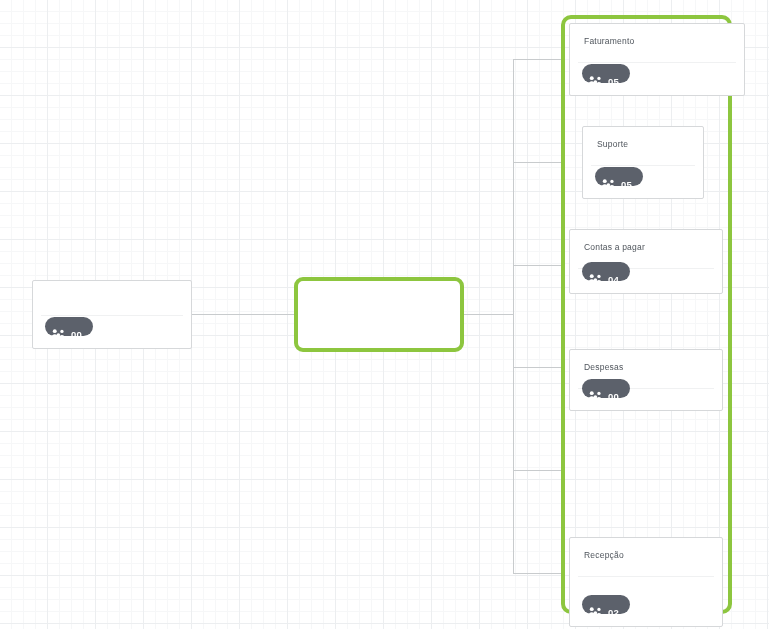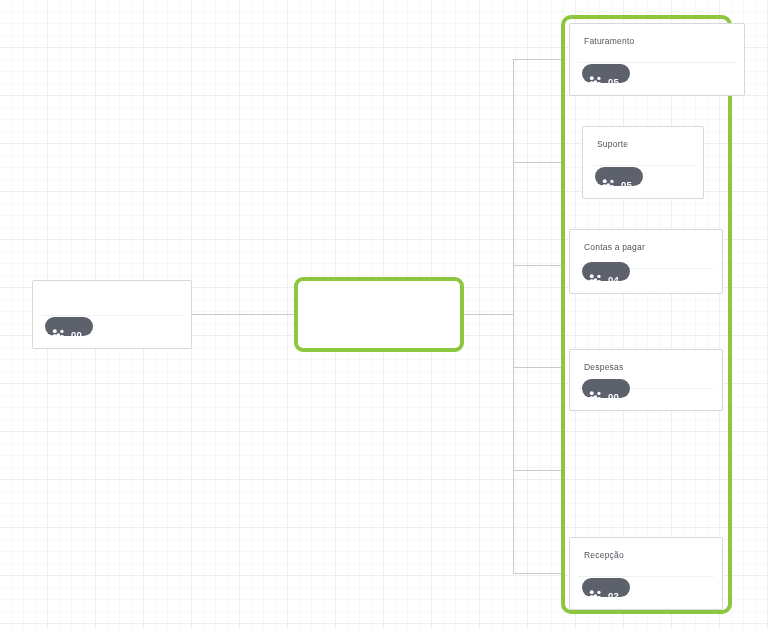--- a/index.html
+++ b/index.html
@@ -210,21 +210,21 @@
         <path d="M11 12.4c0-2 1.6-3.3 3.6-3.3s3.6 1.3 3.6 3.3z" fill="#ffffff"></path>
         <circle cx="9.8" cy="9.3" r="2.4" fill="#ffffff"></circle>
         <path d="M5.6 16.4c0-2.3 1.9-3.9 4.2-3.9s4.2 1.6 4.2 3.9z" fill="#ffffff"></path>
         <rect x="3.6" y="13.6" width="12.4" height="1.5" rx="0.7" fill="#ffffff"></rect>
       </svg>
       <span class="badge-count">00</span>
     </div>
   </div>
 
 
-  <div class="node" style="left:569px; top:537px; width:154px; height:73px;">
+  <div class="node" style="left:569px; top:537px; width:154px; height:90px;">
     <div class="node-title">Recepção</div>
     <div class="node-divider"></div>
     <div class="badge">
       <svg class="users-icon" viewBox="0 0 20 17">
         <circle cx="5" cy="4" r="2.6" fill="#ffffff"></circle>
         <circle cx="14.6" cy="4.4" r="2.2" fill="#ffffff"></circle>
         <path d="M1 12.2c0-2.4 1.8-3.9 4-3.9s4 1.5 4 3.9z" fill="#ffffff"></path>
         <path d="M11 12.4c0-2 1.6-3.3 3.6-3.3s3.6 1.3 3.6 3.3z" fill="#ffffff"></path>
         <circle cx="9.8" cy="9.3" r="2.4" fill="#ffffff"></circle>
         <path d="M5.6 16.4c0-2.3 1.9-3.9 4.2-3.9s4.2 1.6 4.2 3.9z" fill="#ffffff"></path>

